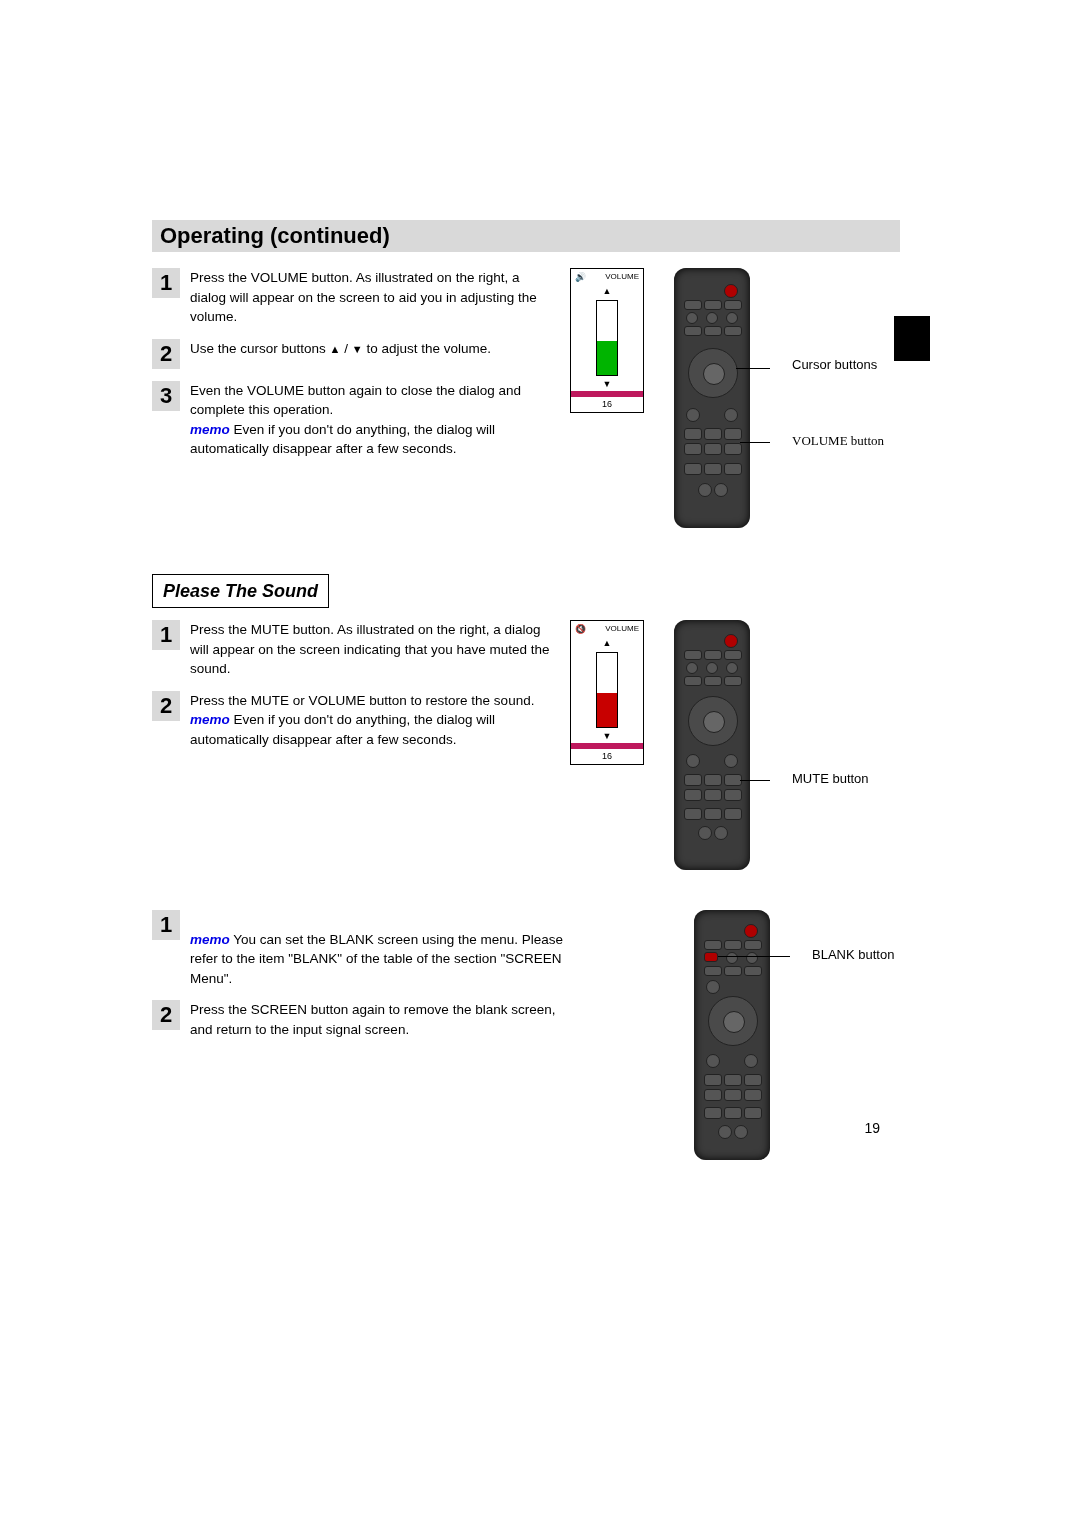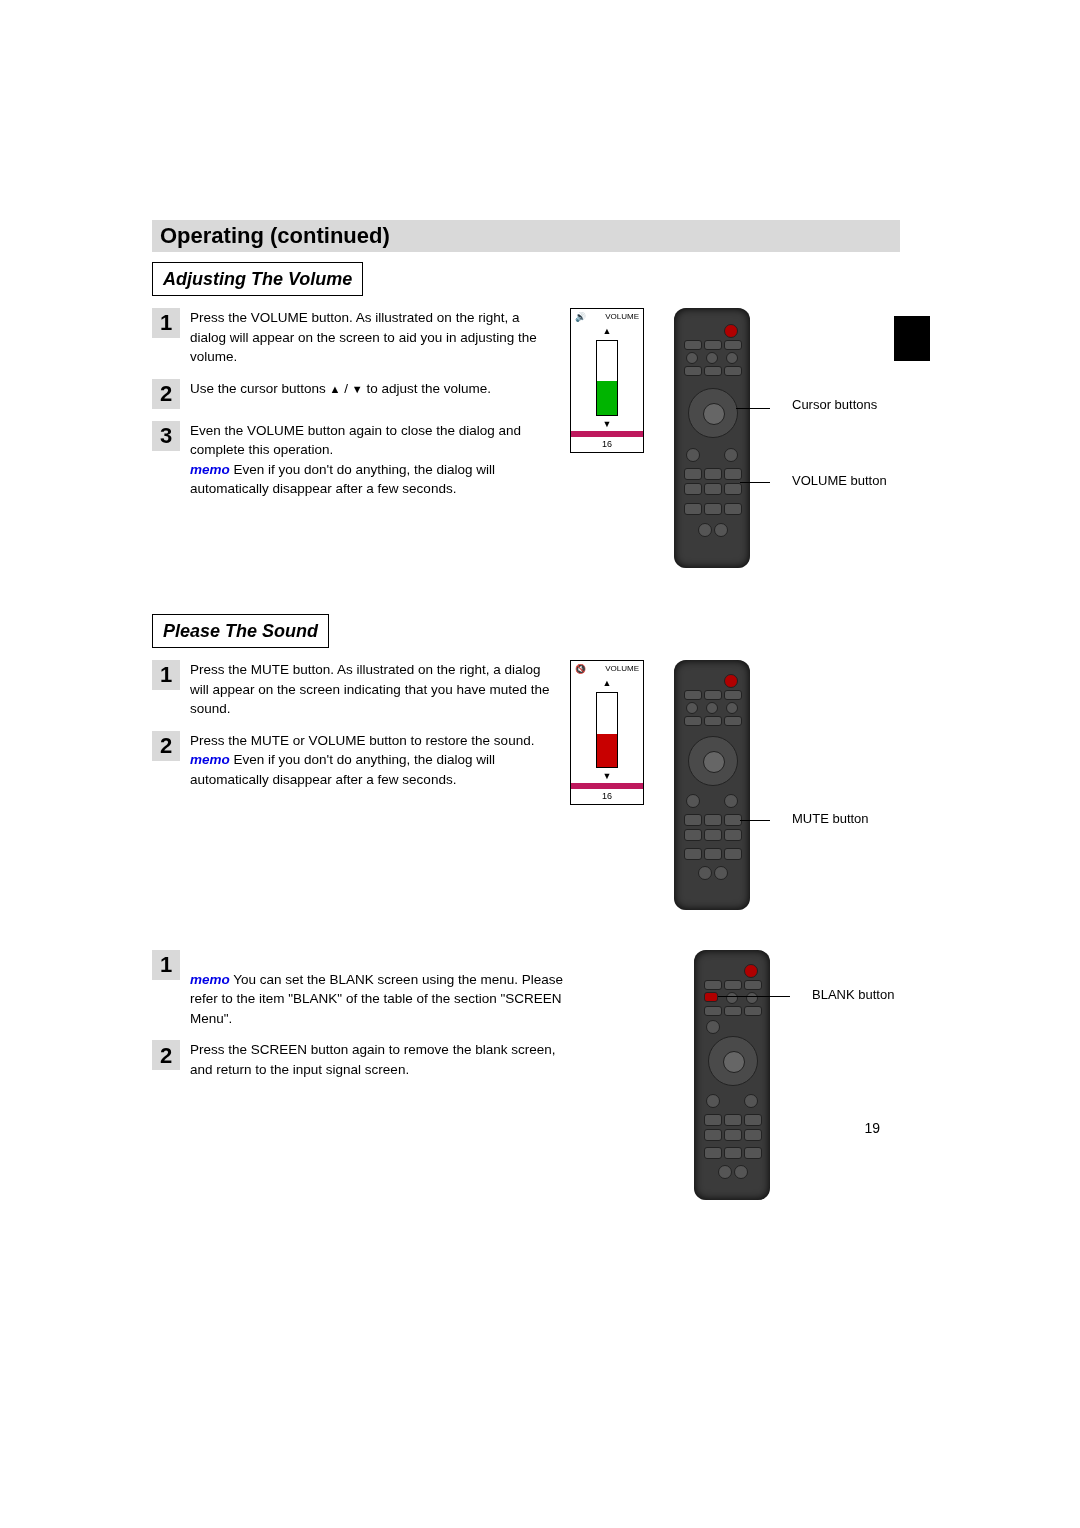--- a/index.html
+++ b/index.html
@@ -17,21 +17,21 @@
     position: relative;
     box-sizing: border-box;
     padding: 220px 180px 0 152px;
   }
   .hdr {
     background: #d9d9d9;
     height: 32px;
     display: flex;
     align-items: center;
     padding-left: 8px;
-    margin-bottom: 4px;
+    margin-bottom: 16px;
   }
   .hdr h1 {
     margin: 0;
     font-size: 22px;
     font-weight: bold;
   }
   .black-tab {
     position: absolute;
     right: 150px;
     top: 316px;
@@ -202,21 +202,20 @@
 
 <div class="page">
 
   <div class="hdr">
     <h1>Operating (continued)</h1>
   </div>
 
   <div class="black-tab"></div>
 
   <div class="section">
-    <div class="subhdr">Adjusting The Volume</div>
 
     <div class="row">
       <div class="steps">
         <div class="step">
           <div class="stepnum">1</div>
           <div class="steptxt">Press the VOLUME button.
 As illustrated on the right, a dialog will appear on the screen to aid you in adjusting the volume.</div>
         </div>
         <div class="step">
           <div class="stepnum">2</div>
@@ -276,21 +275,21 @@
           <div class="rbtn" style="top:195px;left:50px;width:16px;height:10px;"></div>
           <div class="rbtn circ" style="top:215px;left:24px;width:12px;height:12px;"></div>
           <div class="rbtn circ" style="top:215px;left:40px;width:12px;height:12px;"></div>
         </div>
         <div class="line" style="top:100px;left:62px;width:34px;"></div>
         <div class="line" style="top:174px;left:66px;width:30px;"></div>
       </div>
 
       <div class="callouts" style="height:260px;">
         <div class="callout" style="top:88px;">Cursor buttons</div>
-        <div class="callout" style="top:164px;">VOLUME button</div>
+        <div class="callout" style="top:164px;font-family:Liberation Serif, serif;">VOLUME button</div>
       </div>
     </div>
   </div>
 
   <div class="section">
     <div class="subhdr">Please The Sound</div>
 
     <div class="row">
       <div class="steps">
         <div class="step">

